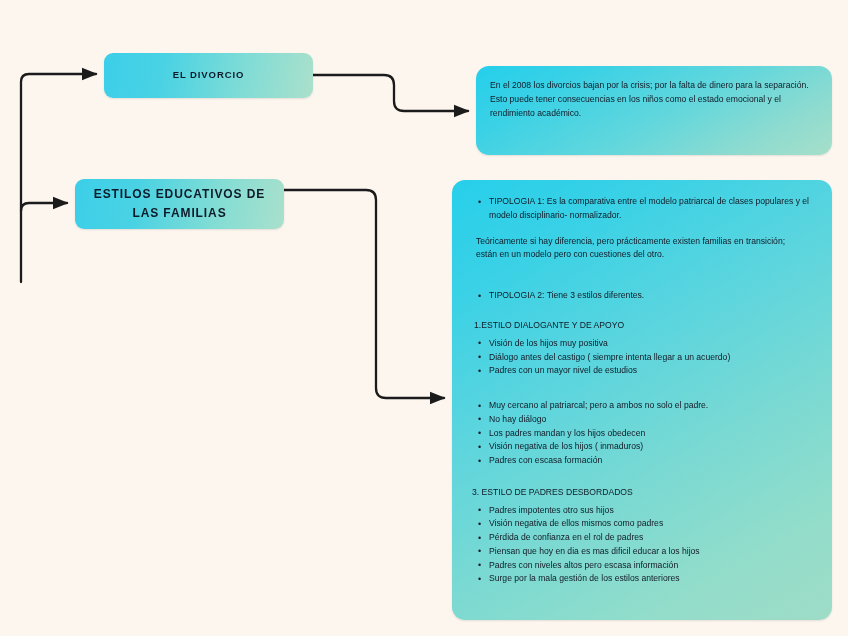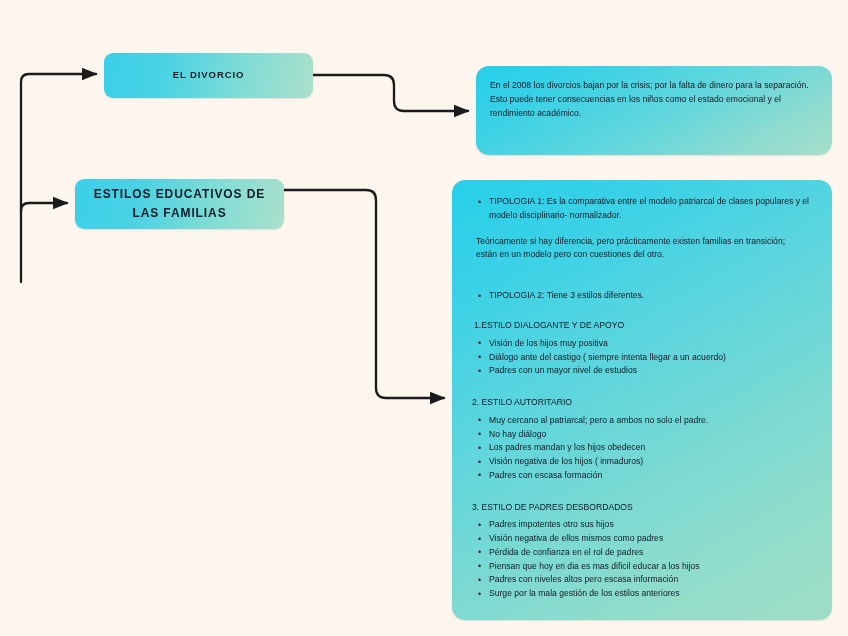--- a/index.html
+++ b/index.html
@@ -183,27 +183,26 @@
 
     <ul class="bullets">
       <li>TIPOLOGIA 2: Tiene 3 estilos diferentes.</li>
     </ul>
 
     <div class="gap-md"></div>
 
     <p class="section-head indent-more">1.ESTILO DIALOGANTE Y DE APOYO</p>
     <ul class="bullets">
       <li>Visión de los hijos muy positiva</li>
-      <li>Diálogo ante del castigo ( siempre intenta llegar a un acuerdo)</li>
+      <li>Diálogo antes del castigo ( siempre intenta llegar a un acuerdo)</li>
       <li>Padres con un mayor nivel de estudios</li>
     </ul>
 
     <div class="gap-lg"></div>
 
-    <p class="section-head">2. ESTILO AUTORITARIO</p>
     <ul class="bullets">
       <li>Muy cercano al patriarcal; pero a ambos no solo el padre.</li>
       <li>No hay diálogo</li>
       <li>Los padres mandan y los hijos obedecen</li>
       <li>Visión negativa de los hijos ( inmaduros)</li>
       <li>Padres con escasa formación</li>
     </ul>
 
     <div class="gap-lg"></div>
 

